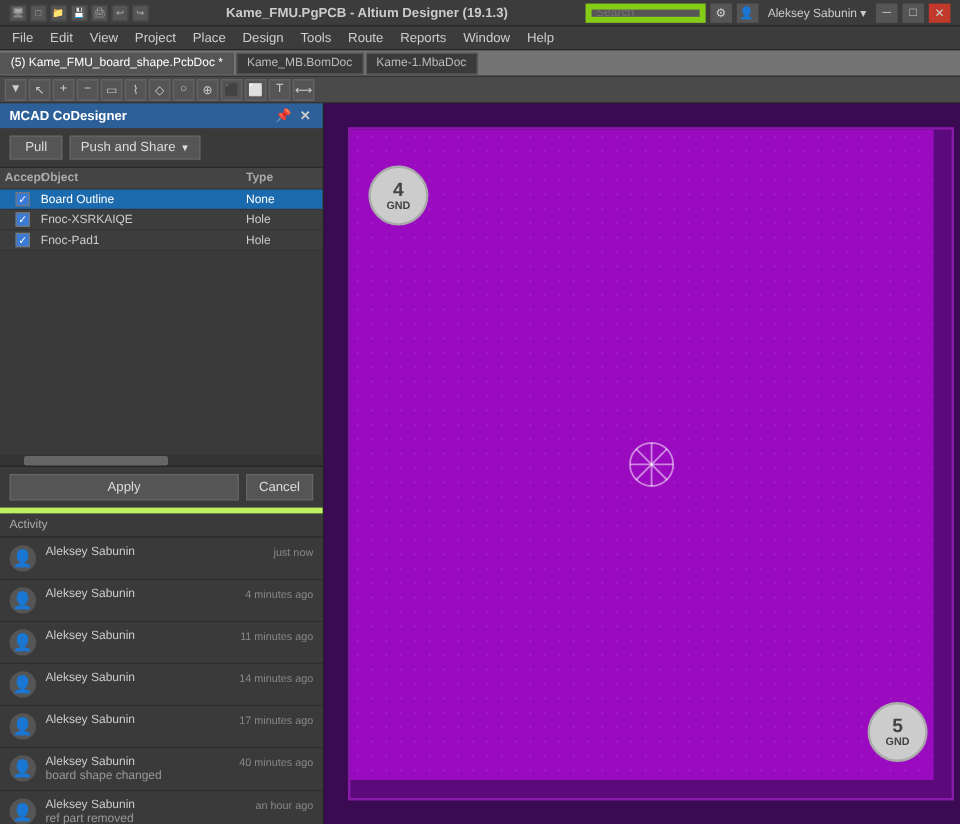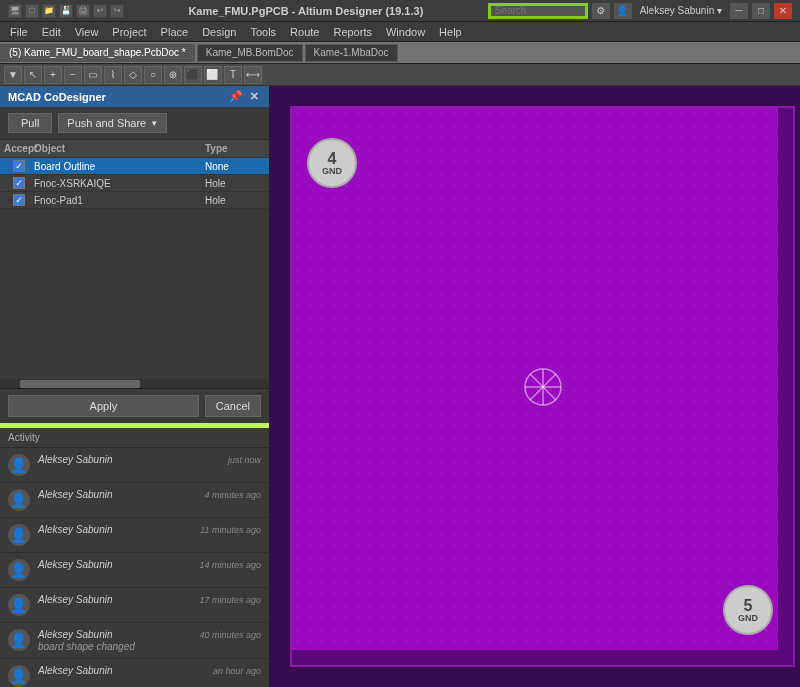--- a/index.html
+++ b/index.html
@@ -51,21 +51,21 @@
       text-align: center;
       font-weight: bold;
     }
     .title-bar-right {
       display: flex;
       align-items: center;
       gap: 4px;
     }
     .tb-search {
       background: #555;
-      border: 3px solid #84cc16;
+      border: 5px solid #84cc16;
       color: #ccc;
       padding: 1px 4px;
       font-size: 10px;
       width: 100px;
       height: 16px;
     }
     .win-btn {
       width: 18px;
       height: 16px;
       background: #555;
@@ -333,21 +333,20 @@
       border-radius: 50%;
       display: flex;
       align-items: center;
       justify-content: center;
       font-size: 14px;
       color: #888;
       flex-shrink: 0;
     }
     .activity-content {
       flex: 1;
-      font-style: italic;
     }
     .activity-header {
       display: flex;
       justify-content: space-between;
       align-items: center;
     }
     .activity-name {
       color: #ccc;
       font-size: 10px;
     }
@@ -626,20 +625,21 @@
         </div>
       </div>
 
       <div class="activity-item">
         <div class="avatar">👤</div>
         <div class="activity-content">
           <div class="activity-header">
             <span class="activity-name">Aleksey Sabunin</span>
             <span class="activity-time">an hour ago</span>
           </div>
+          <div class="activity-desc">ref part removed</div>
         </div>
       </div>
 
     </div>
   </div>
 
   <div class="canvas-area">
     <div class="canvas-bg"></div>
     <div class="pcb-canvas">
       <div class="pcb-inner">

